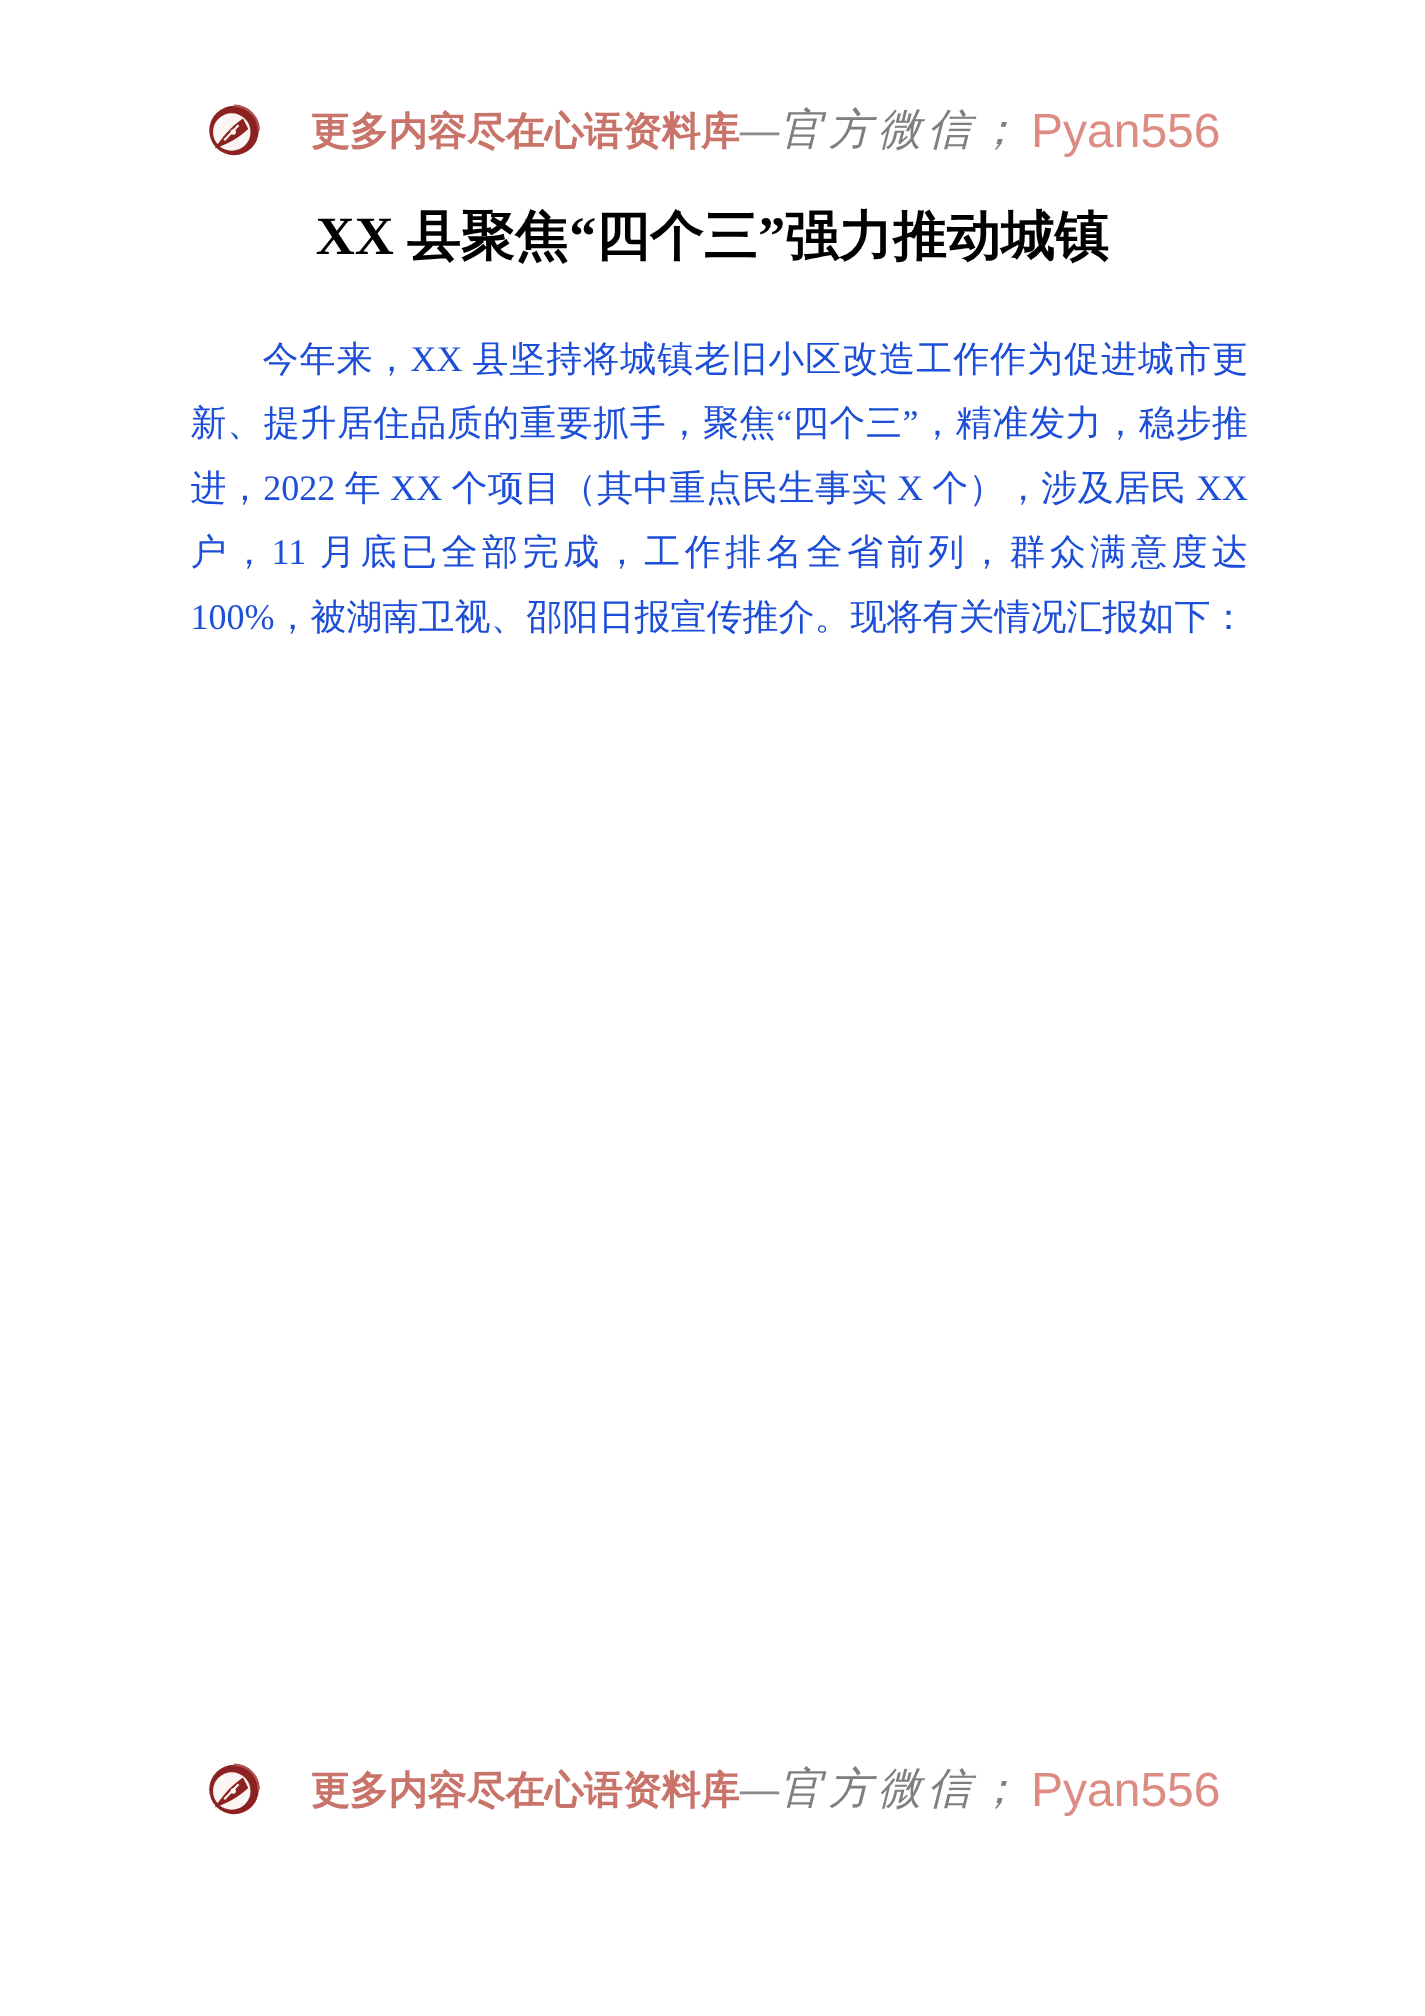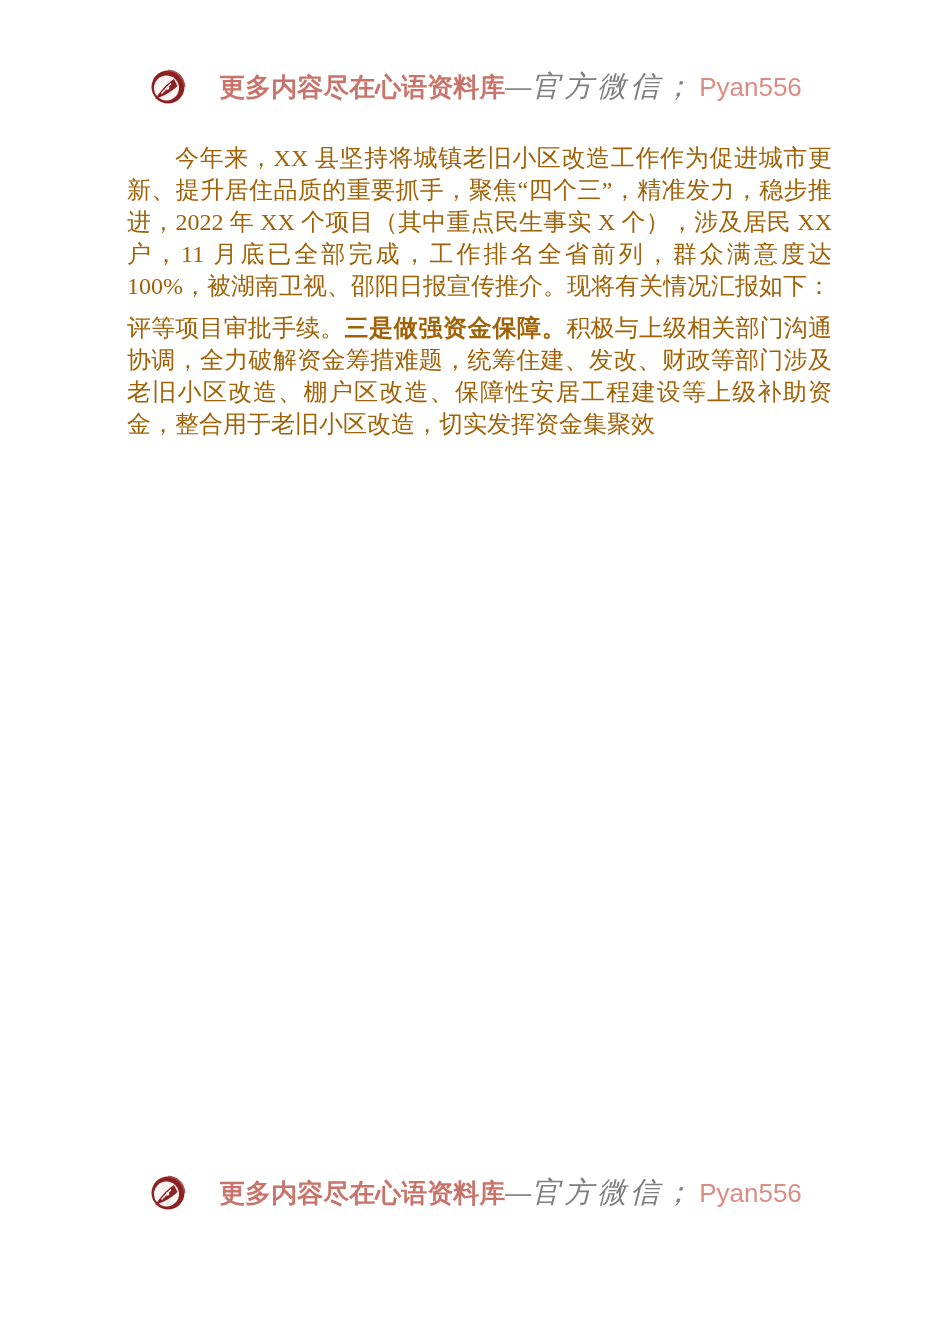--- a/index.html
+++ b/index.html
@@ -36,42 +36,42 @@
   }
   .wm-label {
     font-family:"DejaVu Serif", serif;
     font-style:italic;
     font-size:29px;
     color:#7f7f7f;
     letter-spacing:4px;
   }
   .wm-id {
     font-family:"Liberation Sans", sans-serif;
-    font-size:26px;
+    font-size:32px;
     color:#dd8c84;
     margin-left:3px;
   }
   
   .title {
     margin:22px 60px 0;
     text-align:center;
     font-family:"Liberation Serif", serif;
     font-weight:700;
     font-size:36px;
     line-height:55px;
     color:#000000;
   }
   .tline { display:block; }
   
   .content {
     margin:34px 118px 0 127px;
     font-family:"Liberation Serif", serif;
     font-size:24px;
-    line-height:32px;
-    color:#a16207;
+    line-height:43px;
+    color:#1d4ed8;
     text-align:justify;
     overflow-wrap:anywhere;
   }
   .para { margin:0 0 10px 0; }
   .para.indent { text-indent:2em; }
   .run { font-family:"Liberation Serif", serif; }
   .run-bold {
     font-family:"Liberation Sans", sans-serif;
     font-weight:700;
     letter-spacing:0.5px;
@@ -95,25 +95,25 @@
         <path d="M20 4.5 A16.5 16.5 0 0 1 36.5 21" fill="none" stroke="#b05050" stroke-width="1.6"></path>
       </svg>
     </span>
     <span class="wm-brand">更多内容尽在心语资料库</span>
     <span class="wm-sep">—</span>
     <span class="wm-label">官方微信；</span>
     <span class="wm-id">Pyan556</span>
   </div>
 
   <h1 class="title">
+    <span class="tline">XX 县聚焦“四个三”强力推动城镇</span>
   </h1>
 
   <div class="content">
     <p class="para indent"><span class="run">今年来，XX 县坚持将城镇老旧小区改造工作作为促进城市更新、提升居住品质的重要抓手，聚焦“四个三”，精准发力，稳步推进，2022 年 XX 个项目（其中重点民生事实 X 个），涉及居民 XX 户，11 月底已全部完成，工作排名全省前列，群众满意度达 100%，被湖南卫视、邵阳日报宣传推介。现将有关情况汇报如下：</span></p>
-    <p class="para"><span class="run">评等项目审批手续。</span><span class="run-bold">三是做强资金保障。</span><span class="run">积极与上级相关部门沟通协调，全力破解资金筹措难题，统筹住建、发改、财政等部门涉及老旧小区改造、棚户区改造、保障性安居工程建设等上级补助资金，整合用于老旧小区改造，切实发挥资金集聚效</span></p>
   </div>
 
   <div class="watermark footer">
     <span class="logo">
       <svg width="40" height="42" viewBox="0 0 40 42" xmlns="http://www.w3.org/2000/svg">
         <circle cx="20" cy="21" r="16.5" fill="#8c2121"></circle>
         <circle cx="18.5" cy="22" r="12.5" fill="#faf4f2"></circle>
         <path d="M7 33 C12 26 17 19 26 13 L29.5 20 C23 26 16 30 7 33 Z" fill="#8c2121"></path>
         <line x1="13.5" y1="27.5" x2="23" y2="17.5" stroke="#faf4f2" stroke-width="1.4"></line>
         <circle cx="19.5" cy="22" r="1.8" fill="#faf4f2"></circle>

